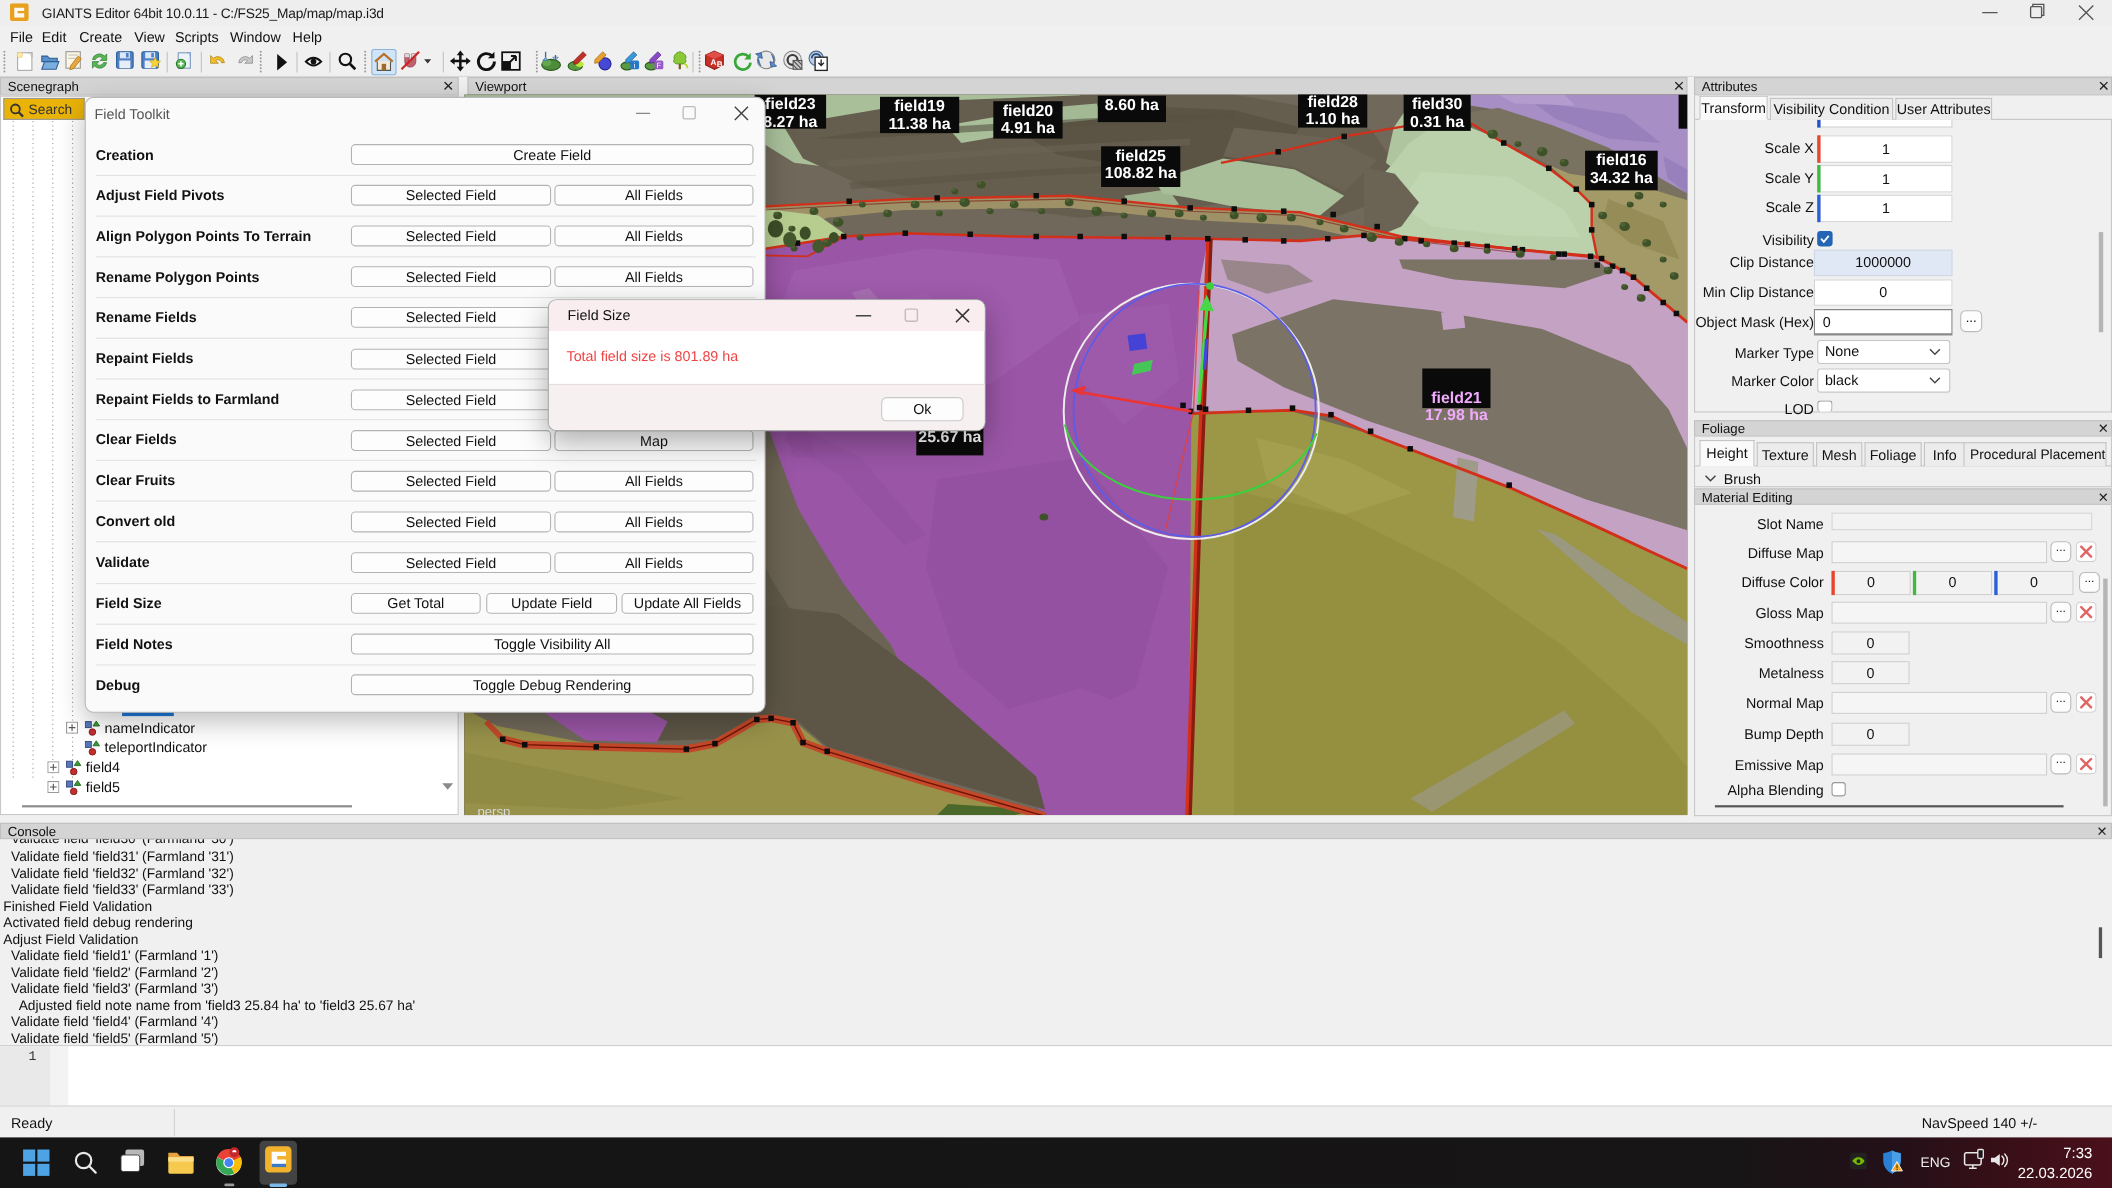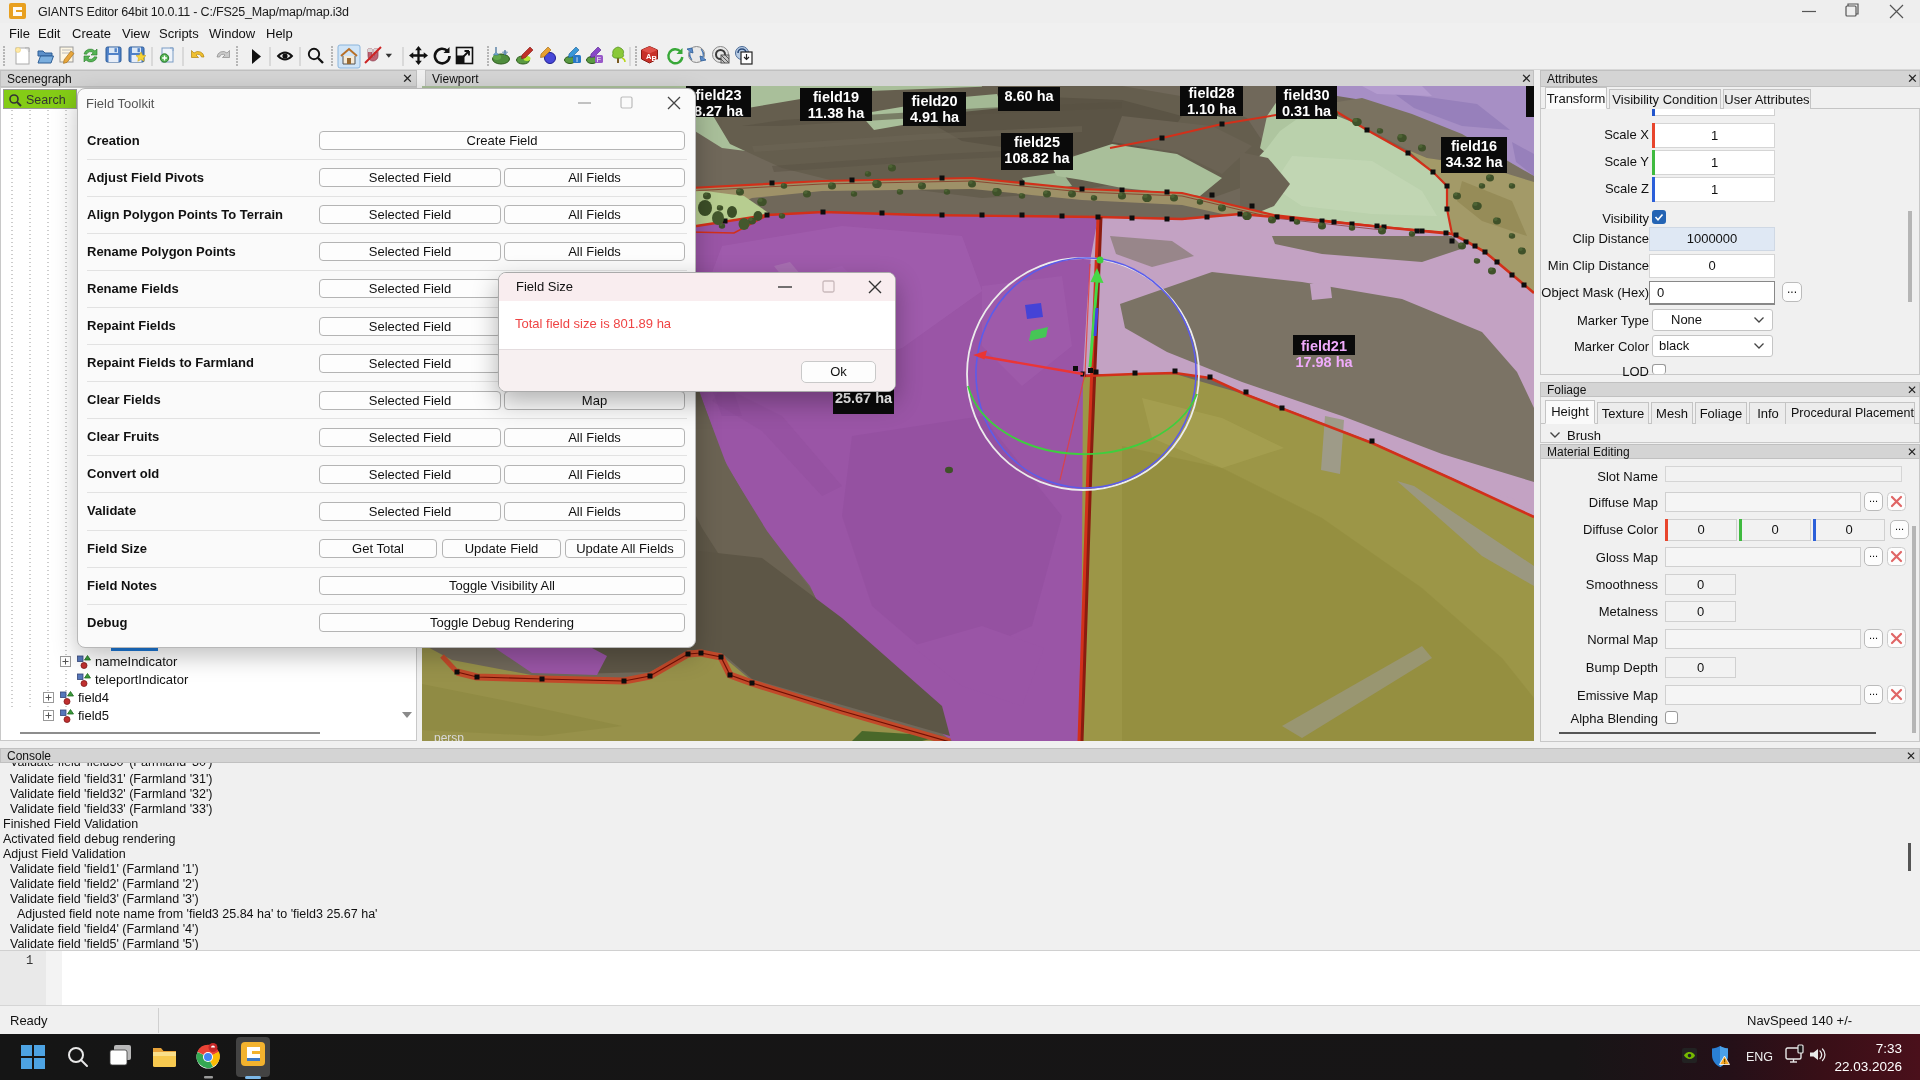--- a/index.html
+++ b/index.html
@@ -223,21 +223,21 @@
         <path d="M11.5 8 v5 m-2.5 -2 l2.5 2.5 2.5 -2.5" stroke="#222" stroke-width="1.2" fill="none"></path>
       </g>
     </svg>
   </div>
 
 <div class="ptitle" style="left:0;top:70px;width:417px;height:17px;">
     <span class="t">Scenegraph</span>
     <span class="px" style="left:401px">✕</span>
   </div>
 <div class="panelwhite" id="scenegraph" style="left:0;top:87px;width:417px;height:654px;">
-  <div class="abs" style="left:2px;top:1px;width:74px;height:20px;background:#84cc16;border:1px solid #999;">
+  <div class="abs" style="left:2px;top:1px;width:74px;height:20px;background:#eab308;border:1px solid #999;">
     <svg class="abs" style="left:4px;top:3px" width="14" height="14" viewBox="0 0 14 14">
         <circle cx="6" cy="6" r="4" fill="none" stroke="#333" stroke-width="1.6"></circle>
         <line x1="9" y1="9" x2="13" y2="13" stroke="#333" stroke-width="2"></line>
       </svg>
     <span class="abs" style="left:22px;top:3px;font-size:12.5px;color:#333">Search</span>
   </div>
 
   <svg class="abs" style="left:0;top:22px" width="76" height="620" viewBox="0 0 76 620">
     <line x1="11" y1="0" x2="11" y2="600" stroke="#999" stroke-width="1" stroke-dasharray="1,3"></line>
     <line x1="29" y1="0" x2="29" y2="600" stroke="#999" stroke-width="1" stroke-dasharray="1,3"></line>
@@ -566,21 +566,21 @@
     </svg>
   <div id="vplabels">
       <div class="abs" style="left:264px;top:0px;width:65px;height:31px;background:#0a0a0a;color:#fff;font-size:14.5px;font-weight:bold;text-align:center;line-height:15.5px;padding-top:2px;">field23<br>8.27 ha</div>
       <div class="abs" style="left:378px;top:2px;width:72px;height:33px;background:#0a0a0a;color:#fff;font-size:14.5px;font-weight:bold;text-align:center;line-height:15.5px;padding-top:2px;">field19<br>11.38 ha</div>
       <div class="abs" style="left:481px;top:6px;width:63px;height:34px;background:#0a0a0a;color:#fff;font-size:14.5px;font-weight:bold;text-align:center;line-height:15.5px;padding-top:2px;">field20<br>4.91 ha</div>
       <div class="abs" style="left:576px;top:1px;width:62px;height:24px;background:#0a0a0a;color:#fff;font-size:14.5px;font-weight:bold;text-align:center;line-height:15.5px;padding-top:2px;">8.60 ha</div>
       <div class="abs" style="left:758px;top:-2px;width:63px;height:32px;background:#0a0a0a;color:#fff;font-size:14.5px;font-weight:bold;text-align:center;line-height:15.5px;padding-top:2px;">field28<br>1.10 ha</div>
       <div class="abs" style="left:854px;top:0px;width:61px;height:33px;background:#0a0a0a;color:#fff;font-size:14.5px;font-weight:bold;text-align:center;line-height:15.5px;padding-top:2px;">field30<br>0.31 ha</div>
       <div class="abs" style="left:579px;top:47px;width:72px;height:37px;background:#0a0a0a;color:#fff;font-size:14.5px;font-weight:bold;text-align:center;line-height:15.5px;padding-top:2px;">field25<br>108.82 ha</div>
       <div class="abs" style="left:1019px;top:51px;width:66px;height:36px;background:#0a0a0a;color:#fff;font-size:14.5px;font-weight:bold;text-align:center;line-height:15.5px;padding-top:2px;">field16<br>34.32 ha</div>
-      <div class="abs" style="left:871px;top:249px;width:62px;height:20px;background:#0a0a0a;color:#f0abfc;font-size:14.5px;font-weight:bold;text-align:center;line-height:15.5px;padding-top:4px;">field21<br>17.98 ha</div>
+      <div class="abs" style="left:871px;top:249px;width:62px;height:36px;background:#0a0a0a;color:#f0abfc;font-size:14.5px;font-weight:bold;text-align:center;line-height:15.5px;padding-top:20px;">field21<br>17.98 ha</div>
       <div class="abs" style="left:411px;top:303px;width:61px;height:25px;background:#0a0a0a;color:#fff;font-size:14.5px;font-weight:bold;text-align:center;line-height:15.5px;padding-top:2px;">25.67 ha</div>
     </div>
   <div class="abs" style="left:12px;top:645px;font-size:12px;color:#d8d8d8">persp</div><div class="abs" style="left:1104px;top:0px;width:8px;height:31px;background:#0a0a0a"></div>
 </div>
 
 <div id="rightcol">
     <div class="ptitle" style="left:1540px;top:70px;width:380px;height:17px;">
       <span class="t">Attributes</span>
       <span class="px" style="left:366px">✕</span>
     </div>
@@ -606,21 +606,21 @@
         <path d="M3.5 7 l2.5 2.8 L10.5 4.4" fill="none" stroke="#fff" stroke-width="1.6"></path>
       </svg>
       <div class="abs" style="left:0px;top:144px;width:108px;text-align:right;font-size:13px;color:#111">Clip Distance</div>
       <div class="abs" style="left:108px;top:140px;width:126px;height:24px;background:#dfe8f4;border:1px solid #cfd8e4;font-size:13px;text-align:center;line-height:22px;color:#111">1000000</div>
       <div class="abs" style="left:0px;top:171px;width:108px;text-align:right;font-size:13px;color:#111">Min Clip Distance</div>
       <div class="abs" style="left:108px;top:167px;width:126px;height:24px;background:#fff;border:1px solid #d5d5d5;font-size:13px;text-align:center;line-height:22px;color:#111">0</div>
       <div class="abs" style="left:0px;top:198px;width:108px;text-align:right;font-size:13px;color:#111">Object Mask (Hex)</div>
       <div class="abs" style="left:108px;top:194px;width:126px;height:24px;background:#fff;border:1px solid #888;border-width:1px 1px 2px 1px;font-size:13px;line-height:22px;color:#111;padding-left:7px;">0</div>
       <div class="abs" style="left:241px;top:195px;width:20px;height:20px;background:#fdfdfd;border:1px solid #bbb;border-radius:5px;font-size:12px;text-align:center;line-height:12px;color:#111">...</div>
       <div class="abs" style="left:0px;top:226px;width:108px;text-align:right;font-size:13px;color:#111">Marker Type</div>
-      <div class="abs" style="left:111px;top:222px;width:121px;height:22px;background:#fff;border:1px solid #c5c5c5;border-radius:3px;font-size:13px;line-height:20px;color:#111;padding-left:18px;">None</div>
+      <div class="abs" style="left:111px;top:222px;width:121px;height:22px;background:#fff;border:1px solid #c5c5c5;border-radius:3px;font-size:13px;line-height:20px;color:#111;padding-left:6px;">None</div>
       <svg class="abs" style="left:212px;top:229px" width="12" height="8" viewBox="0 0 12 8">
         <path d="M1.5 1.5 l4.5 4.5 l4.5 -4.5" fill="none" stroke="#444" stroke-width="1.3"></path>
       </svg>
       <div class="abs" style="left:0px;top:252px;width:108px;text-align:right;font-size:13px;color:#111">Marker Color</div>
       <div class="abs" style="left:111px;top:248px;width:121px;height:22px;background:#fff;border:1px solid #c5c5c5;border-radius:3px;font-size:13px;line-height:20px;color:#111;padding-left:6px;">black</div>
       <svg class="abs" style="left:212px;top:255px" width="12" height="8" viewBox="0 0 12 8">
         <path d="M1.5 1.5 l4.5 4.5 l4.5 -4.5" fill="none" stroke="#444" stroke-width="1.3"></path>
       </svg>
       <div class="abs" style="left:0px;top:277px;width:108px;text-align:right;font-size:13px;color:#111">LOD</div>
       <div class="abs" style="left:111px;top:277px;width:14px;height:10px;background:#fff;border:1px solid #999;border-radius:3px;border-bottom:none;"></div>

